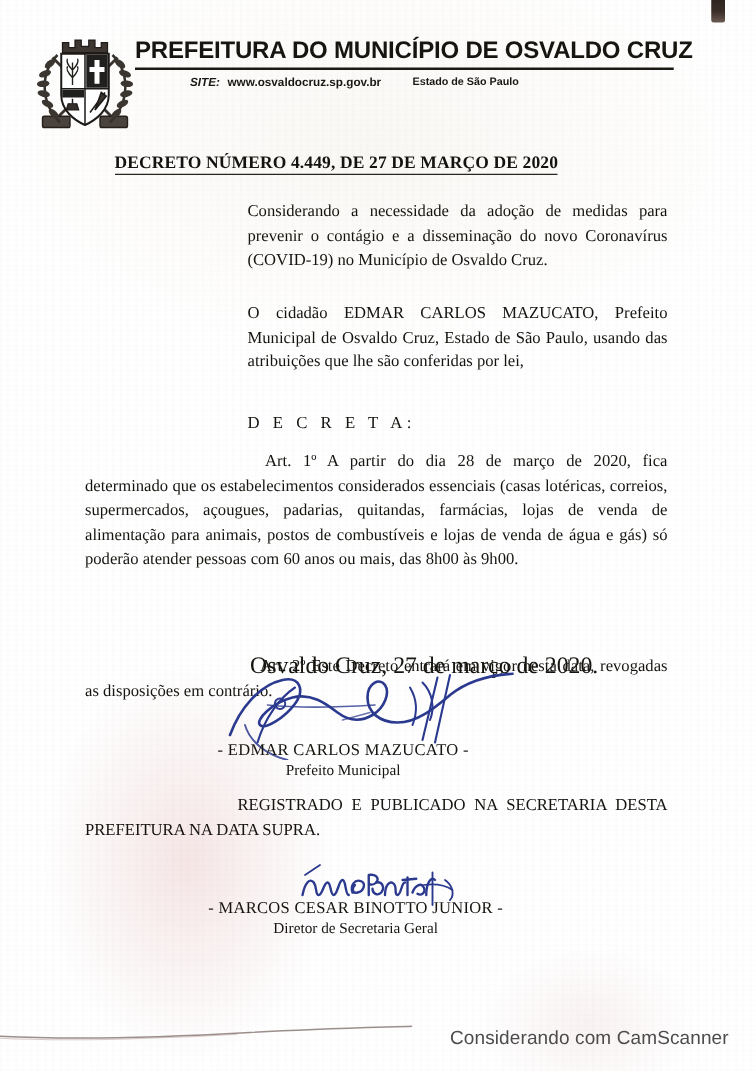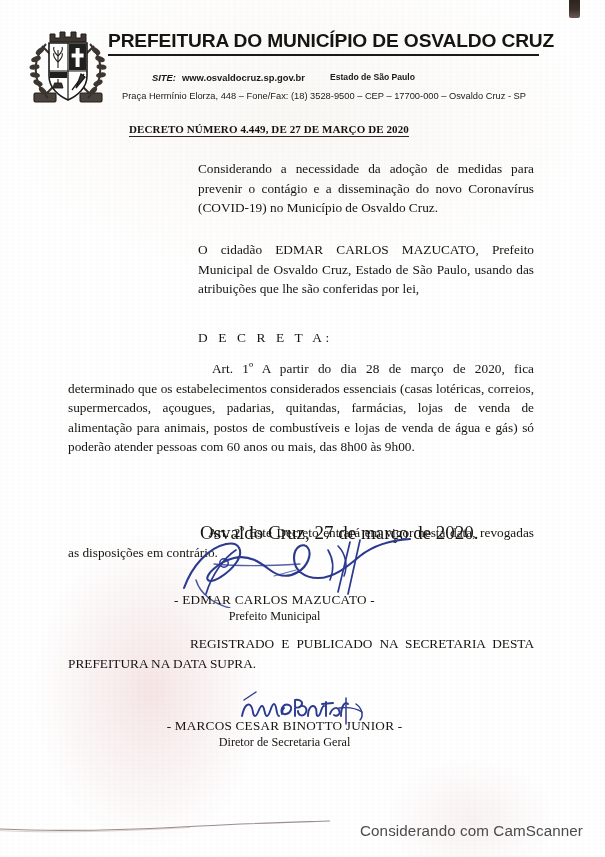--- a/index.html
+++ b/index.html
@@ -86,21 +86,21 @@
     font-size: 19.2px;
     letter-spacing: -0.15px;
     color: #17150f;
     white-space: nowrap;
     padding-bottom: 2px;
     border-bottom: 2px solid #1c1a14;
     width: 431px;
   }
   #header-line2 {
     position: relative;
-    margin-top: 16px;
+    margin-top: 4px;
     height: 13px;
     width: 431px;
   }
   #site-label {
     position: absolute;
     left: 44px;
     top: 0;
     font-family: "Liberation Sans", sans-serif;
     font-weight: bold;
     font-style: italic;
@@ -138,21 +138,21 @@
 
   
   #doc-title {
     position: absolute;
     left: 0;
     top: 123px;
     width: 538px;
     text-align: center;
     font-family: "Liberation Serif", serif;
     font-weight: bold;
-    font-size: 11px;
+    font-size: 14px;
     letter-spacing: 0.1px;
     color: #15130f;
   }
   #doc-title span.ul {
     border-bottom: 1.1px solid #2a261f;
     padding-bottom: 1px;
   }
 
   .para {
     position: absolute;
@@ -332,21 +332,20 @@
     </svg>
   </div>
 
   <div id="header-text-block">
     <div id="org-title">PREFEITURA DO MUNICÍPIO DE OSVALDO CRUZ</div>
     <div id="header-line2">
       <span id="site-label">SITE:</span>
       <span id="site-url">www.osvaldocruz.sp.gov.br</span>
       <span id="state-label">Estado de São Paulo</span>
     </div>
-    <div id="header-address">Praça Hermínio Elorza, 448  –   Fone/Fax: (18) 3528-9500   – CEP  – 17700-000 – Osvaldo Cruz - SP</div>
   </div>
 </div>
 
 <div id="doc-title">
   <span class="ul">DECRETO NÚMERO 4.449, DE 27 DE MARÇO DE 2020</span>
 </div>
 
 <div class="para" id="para-considerando">
   <span>Considerando a necessidade da adoção de medidas para prevenir o contágio e a disseminação do novo Coronavírus (COVID-19) no Município de Osvaldo Cruz.</span>
 </div>

